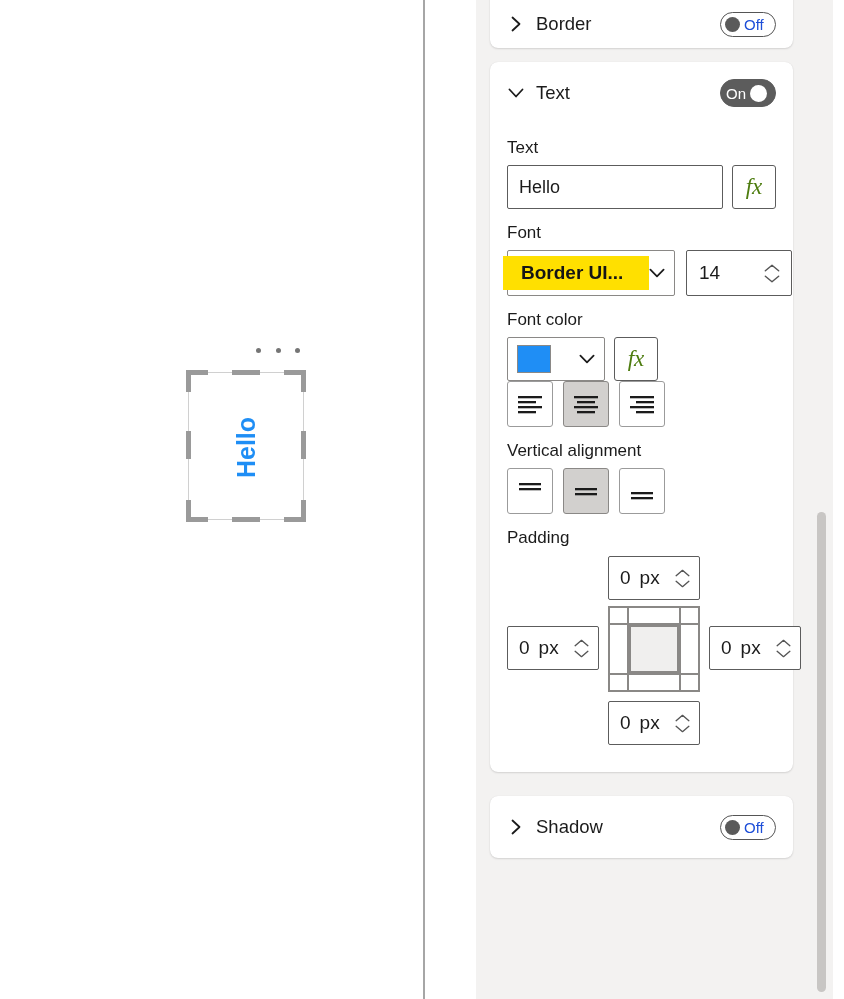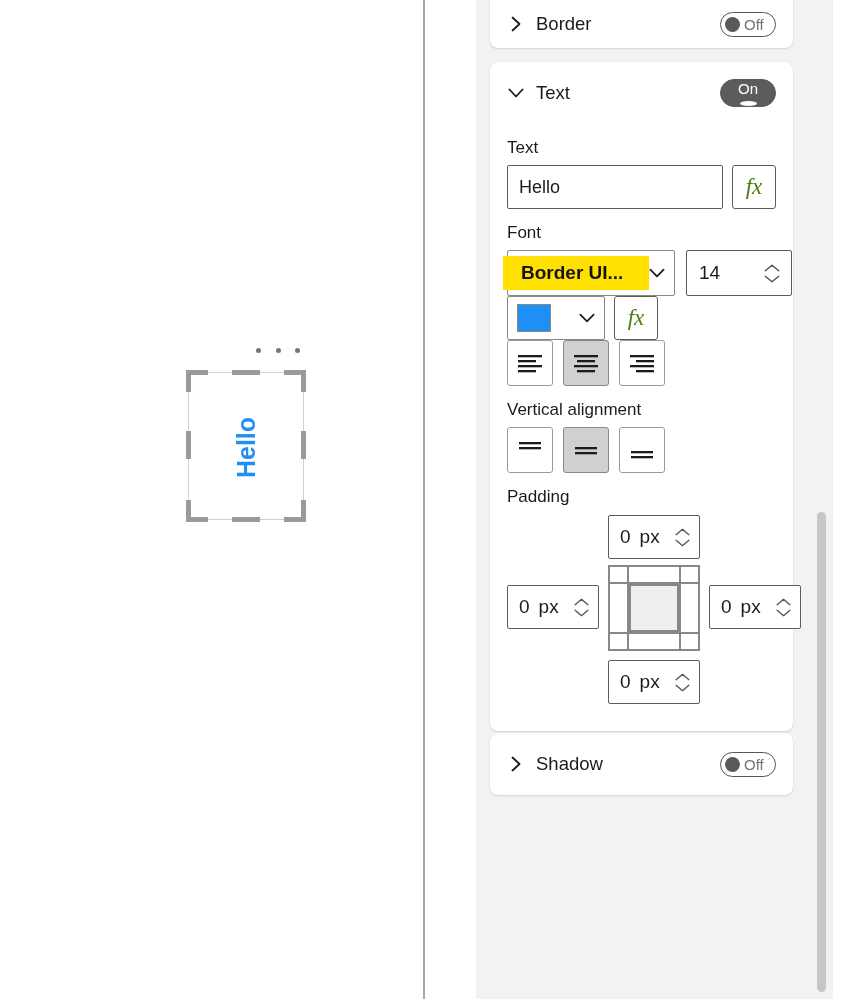--- a/index.html
+++ b/index.html
@@ -111,26 +111,26 @@
   }
 
   
   .toggle { display: flex; align-items: center; }
   .tg-off {
     width: 56px; height: 25px; border-radius: 13px;
     border: 1.5px solid #555555; background: #ffffff;
     display: flex; align-items: center; padding-left: 4px; gap: 4px;
   }
   .tg-off .knob { width: 15px; height: 15px; border-radius: 50%; background: #5a5a5a; }
-  .tg-off .lbl { font-size: 15px; color: #737373; }
+  .tg-off .lbl { font-size: 15px; color: #1d4ed8; }
   .tg-on {
     width: 56px; height: 28px; border-radius: 14px;
     background: #5c5c5c; border: 1px solid #5c5c5c;
     display: flex; align-items: center; justify-content: flex-start;
-    padding: 0 5px; gap: 4px; position: relative; flex-direction: column;
+    padding: 0 5px; gap: 4px; position: relative;
   }
   .tg-on .lbl { font-size: 15px; color: #ffffff; font-weight: 500; }
   .tg-on .knob { width: 17px; height: 17px; border-radius: 50%; background: #ffffff; }
 
   
   .card-body { padding: 0 17px 20px 17px; }
   .field-label {
     font-size: 17px; color: #1b1b1b; margin: 14px 0 7px 0;
     font-family: "Liberation Sans", sans-serif;
   }
@@ -278,21 +278,21 @@
           <span class="card-title">Border</span>
           <span class="toggle">
             <span class="tg-off">
               <span class="knob"></span>
               <span class="lbl">Off</span>
             </span>
           </span>
         </div>
       </div>
 
-      <div class="card" style="margin-bottom:2px;">
+      <div class="card" style="margin-bottom:24px;">
         <div class="card-head" style="height:62px;">
           <span class="chev">
             <svg viewBox="0 0 20 20" width="20" height="20">
                 <path d="M3.5 6.5 L10 13.5 L16.5 6.5" fill="none" stroke="currentColor" stroke-width="1.8" stroke-linecap="round" stroke-linejoin="round"></path>
               </svg>
           </span>
           <span class="card-title">Text</span>
           <span class="toggle">
             <span class="tg-on">
               <span class="lbl">On</span>
@@ -326,20 +326,21 @@
                 <svg viewBox="0 0 16 9" width="18" height="10">
                     <path d="M2 7 L8 2 L14 7" fill="none" stroke="currentColor" stroke-width="1.3" stroke-linecap="round" stroke-linejoin="round"></path>
                   </svg>
                 <svg viewBox="0 0 16 9" width="18" height="10">
                     <path d="M2 2 L8 7 L14 2" fill="none" stroke="currentColor" stroke-width="1.3" stroke-linecap="round" stroke-linejoin="round"></path>
                   </svg>
               </span>
             </div>
           </div>
 
+          <div class="field-label">Font color</div>
           <div class="row">
             <div class="colorbtn">
               <span class="swatch" style="background:#1f8ef5;"></span>
               <span class="dd-chev">
                 <svg viewBox="0 0 20 20" width="22" height="22">
                     <path d="M4 7 L10 13 L16 7" fill="none" stroke="currentColor" stroke-width="1.6" stroke-linecap="round" stroke-linejoin="round"></path>
                   </svg>
               </span>
             </div>
             <div class="fx-btn" style="flex:0 0 44px;">fx</div>

